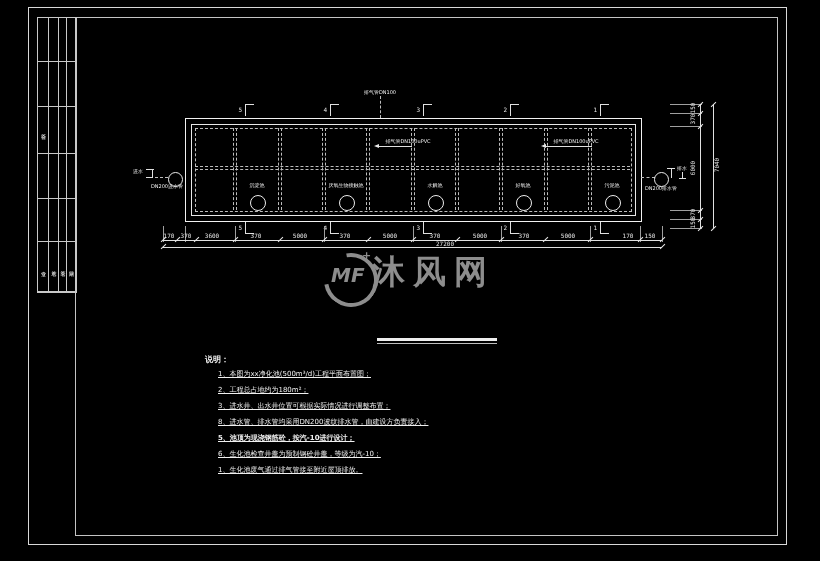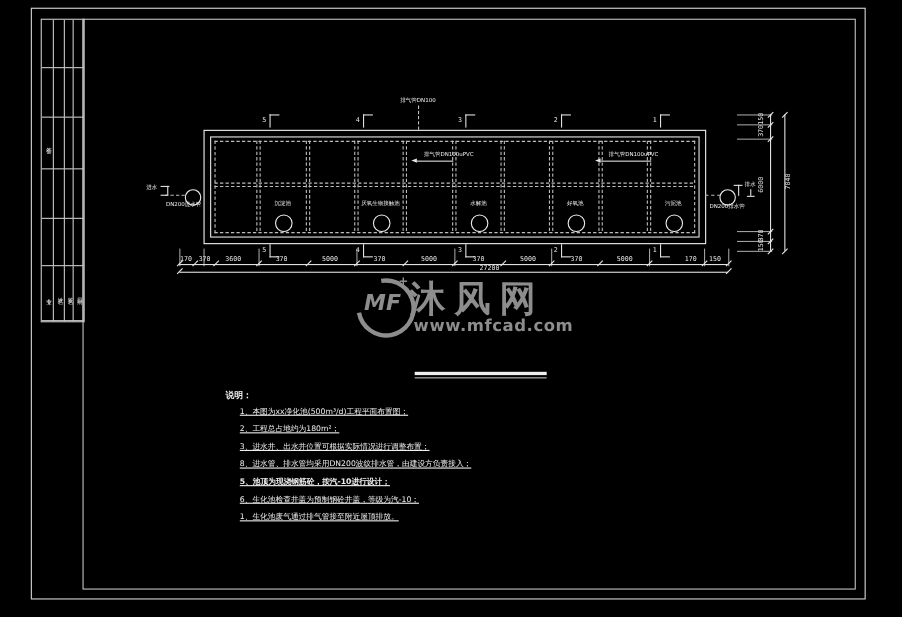--- a/index.html
+++ b/index.html
@@ -219,21 +219,20 @@
   <div class="dim dimv" style="left:682px;top:220px;width:22px;">150</div>
   <div class="vline" style="left:713px;top:104px;height:124px;"></div>
   <div class="tick" style="left:710px;top:104px;"></div>
   <div class="tick" style="left:710px;top:228px;"></div>
   <div class="dim dimv" style="left:704px;top:162px;width:26px;">7040</div>
 
   <div class="abs wm" style="left:324px;top:253px;width:46px;height:46px;border:4px solid #8d8d8d;border-radius:50%;border-left-color:transparent;transform:rotate(35deg);"></div>
   <div class="abs wm" style="left:331px;top:263px;font:italic bold 20px 'DejaVu Sans',sans-serif;">MF</div>
   <div class="abs wm" style="left:362px;top:249px;font-weight:bold;font-size:11px;">+</div>
   <div class="abs wm" style="left:372px;top:250px;font-size:33px;font-weight:bold;letter-spacing:8px;">沐风网</div>
-  <div class="abs wm" style="left:376px;top:287px;font-size:15px;font-weight:bold;letter-spacing:0.5px;">www.mfcad.com</div>
 
   <div class="abs" style="left:377px;top:338px;width:120px;height:3px;background:#eeeeee;"></div>
   <div class="abs" style="left:377px;top:343px;width:120px;height:1px;background:#bdbdbd;"></div>
 
   <div class="abs" style="left:205px;top:354px;font-size:8px;font-weight:bold;color:#f0f0f0;">说明：</div>
   <div class="notes-item" style="top:371px;">1、本图为xx净化池(500m³/d)工程平面布置图；</div>
   <div class="notes-item" style="top:387px;">2、工程总占地约为180m²；</div>
   <div class="notes-item" style="top:403px;">3、进水井、出水井位置可根据实际情况进行调整布置；</div>
   <div class="notes-item" style="top:419px;">8、进水管、排水管均采用DN200波纹排水管，由建设方负责接入；</div>
   <div class="notes-item" style="top:435px;font-weight:bold;">5、池顶为现浇钢筋砼，按汽-10进行设计；</div>

